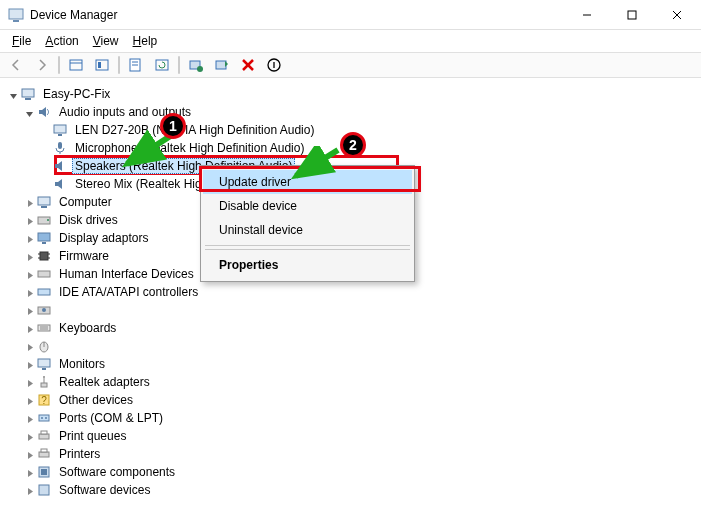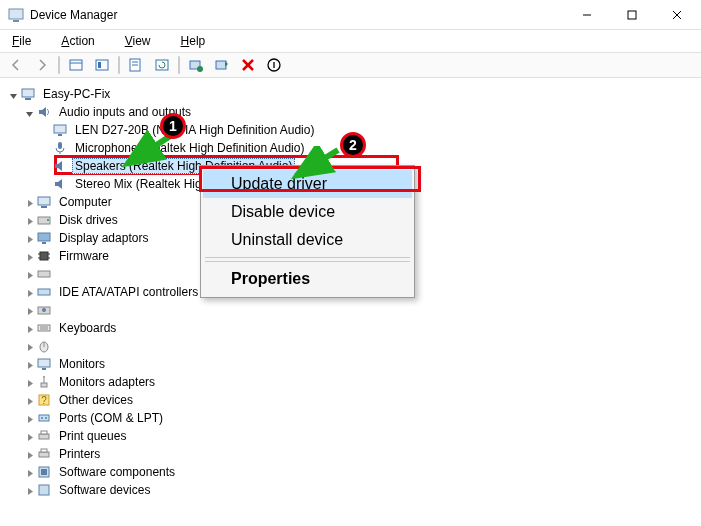--- a/index.html
+++ b/index.html
@@ -30,21 +30,21 @@
   .winbtns { display:flex; }
   .winbtn {
     width: 45px; height: 30px; display:flex;align-items:center;justify-content:center;
   }
   .winbtn svg { width:10px; height:10px; }
   
   .menubar {
     height: 22px;
     display:flex; align-items:center;
     padding: 0 6px;
-    gap: 18px;
+    gap: 2px;
   }
   .menuitem {
     padding: 2px 6px;
     cursor: default;
   }
   .menuitem .ul { text-decoration: underline; }
   
   .toolbar {
     height: 26px;
     border-top: 1px solid #e0e0e0;
@@ -103,22 +103,22 @@
   .ctxmenu {
     position:absolute;
     background:#f5f5f5;
     border:1px solid #9b9b9b;
     box-shadow: 3px 3px 6px rgba(0,0,0,.25);
     padding: 4px 2px;
     min-width: 215px;
     z-index:5;
   }
   .ctxitem {
-    padding: 5px 28px;
-    font-size:16px;
+    padding: 5px 16px;
+    font-size:12px;
     position:relative;
   }
   .ctxitem.highlight {
     background:#bfe3ff;
   }
   .ctxsep {
     height:1px; background:#c8c8c8; margin:3px 2px;
   }
   .ctxitem.bold { font-weight:bold; }
   
@@ -387,20 +387,21 @@
       <span class="expander">
         <svg viewBox="0 0 9 9">
           <path d="M3 1 L8 4.5 L3 8 Z" fill="#888"></path>
         </svg>
       </span>
       <span class="devicon">
         <svg viewBox="0 0 16 16">
           <rect x="2" y="5" width="12" height="6" fill="#d7d7d7" stroke="#888"></rect>
         </svg>
       </span>
+      <span class="label">Human Interface Devices</span>
     </div>
   <div class="row">
       <span class="indent" style="width:18px"></span>
       <span class="expander">
         <svg viewBox="0 0 9 9">
           <path d="M3 1 L8 4.5 L3 8 Z" fill="#888"></path>
         </svg>
       </span>
       <span class="devicon">
         <svg viewBox="0 0 16 16">
@@ -475,21 +476,21 @@
           <path d="M3 1 L8 4.5 L3 8 Z" fill="#888"></path>
         </svg>
       </span>
       <span class="devicon">
         <svg viewBox="0 0 16 16">
           <rect x="5" y="9" width="6" height="4" fill="#d7d7d7" stroke="#888"></rect>
           <line x1="8" y1="9" x2="8" y2="4" stroke="#888"></line>
           <circle cx="8" cy="3" r="1" fill="#888"></circle>
         </svg>
       </span>
-      <span class="label">Monitors adapters</span>
+      <span class="label">Realtek adapters</span>
     </div>
   <div class="row">
       <span class="indent" style="width:18px"></span>
       <span class="expander">
         <svg viewBox="0 0 9 9">
           <path d="M3 1 L8 4.5 L3 8 Z" fill="#888"></path>
         </svg>
       </span>
       <span class="devicon">
         <svg viewBox="0 0 16 16">

